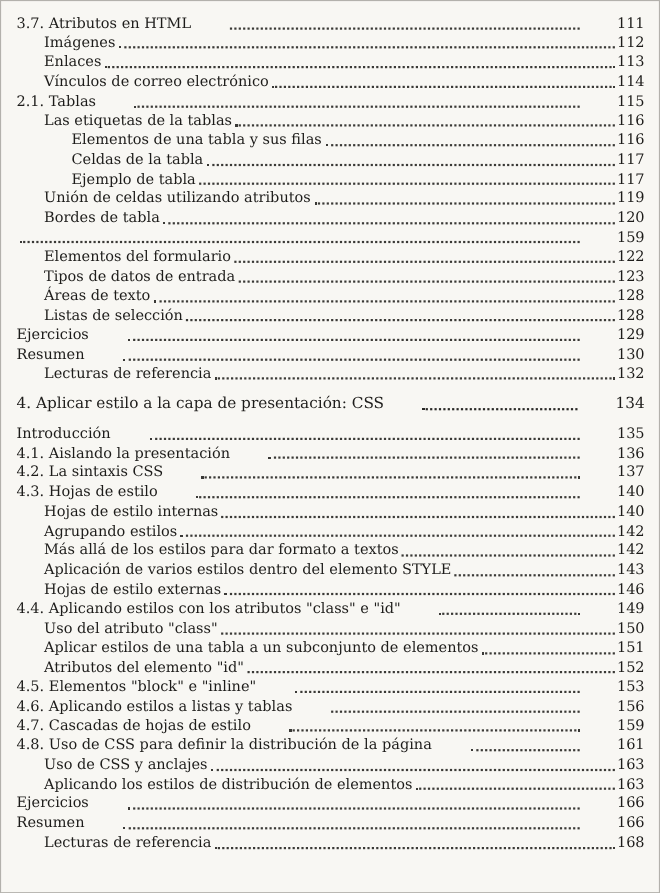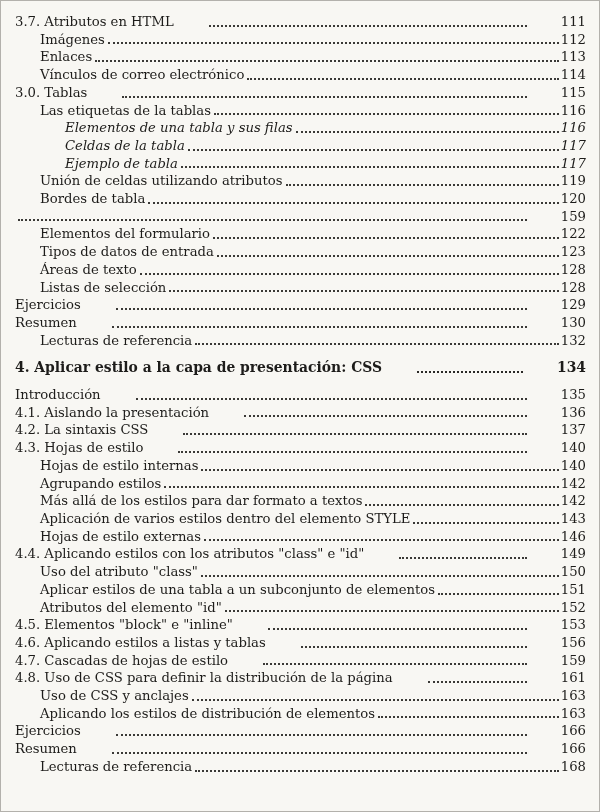--- a/index.html
+++ b/index.html
@@ -25,21 +25,21 @@
   }
   .row {
     display: flex;
     align-items: baseline;
     line-height: 17.7px;
     font-size: 13.2px;
     white-space: nowrap;
   }
   .lvl0 { padding-left: 0; gap: 32px; }
   .lvl1 { padding-left: 25px; }
-  .lvl2 { padding-left: 50px; font-style: italic; }
+  .lvl2 { padding-left: 50px; }
   .label {
     flex: 0 0 auto;
   }
   .leader {
     flex: 1 1 auto;
     min-width: 10px;
     position: relative;
     align-self: stretch;
   }
   .leader::after {
@@ -49,21 +49,21 @@
     right: 2px;
     bottom: 4px;
     border-bottom: 2px dotted #3a3936;
   }
   .pagenum {
     flex: 0 0 auto;
     min-width: 22px;
     text-align: right;
   }
   .chapter {
-    font-weight: bold;
+    font-weight: normal;
     font-size: 13.9px;
     margin-top: 10px;
     margin-bottom: 9px;
     align-items: center;
   }
   .chapter .leader::after {
     border-bottom: 2px dotted #2a2926;
   }
 </style>
 </head>
@@ -85,21 +85,21 @@
         <span class="label">Enlaces</span>
         <span class="leader"></span>
         <span class="pagenum">113</span>
       </div>
       <div class="row lvl1">
         <span class="label">Vínculos de correo electrónico</span>
         <span class="leader"></span>
         <span class="pagenum">114</span>
       </div>
       <div class="row lvl0">
-        <span class="label">3.0. Tablas</span>
+        <span class="label">2.1. Tablas</span>
         <span class="leader"></span>
         <span class="pagenum">115</span>
       </div>
       <div class="row lvl1">
         <span class="label">Las etiquetas de la tablas</span>
         <span class="leader"></span>
         <span class="pagenum">116</span>
       </div>
       <div class="row lvl2">
         <span class="label">Elementos de una tabla y sus filas</span>

